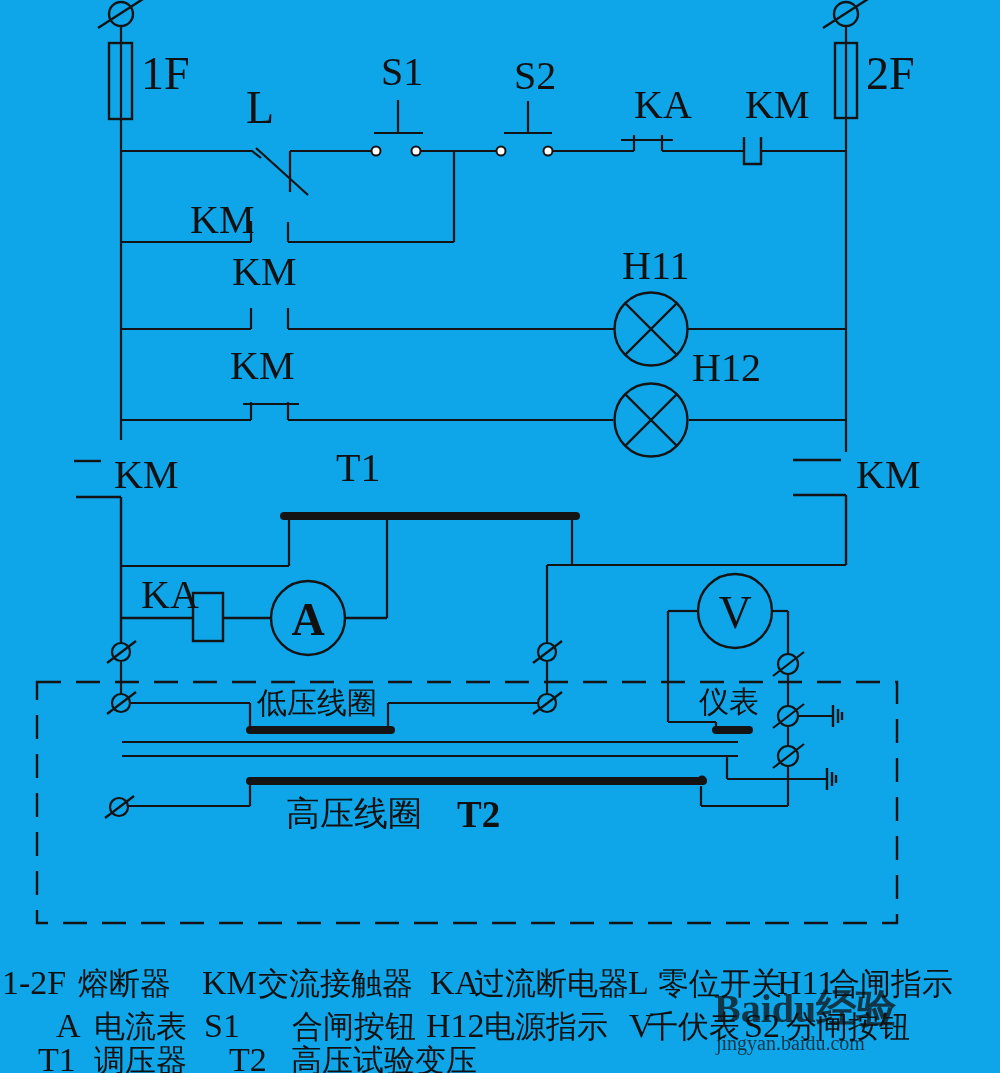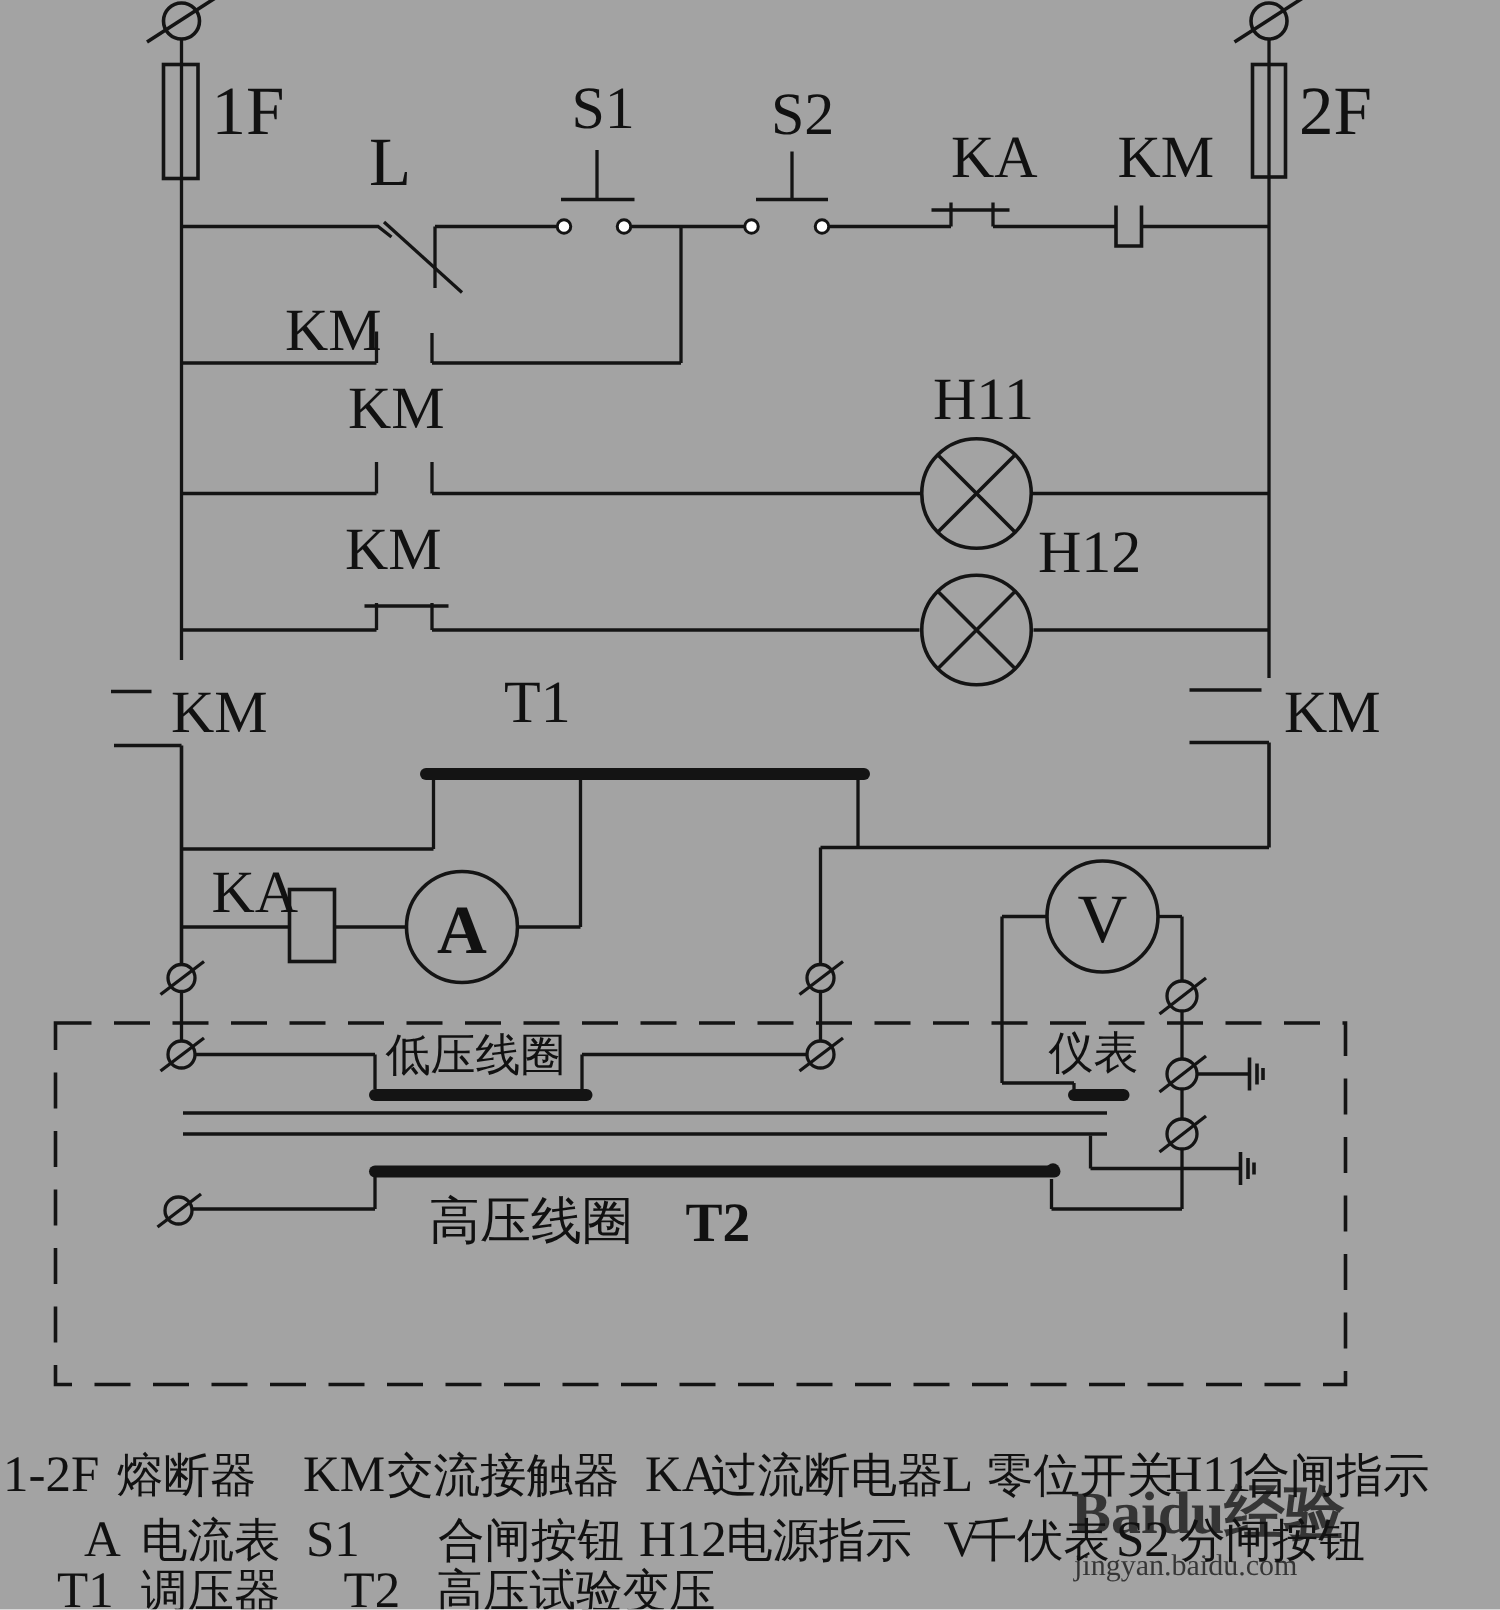--- a/index.html
+++ b/index.html
@@ -1,16 +1,16 @@
 <!DOCTYPE html>
 <html><head>
 <meta charset="utf-8">
 <style>
   html,body{margin:0;padding:0;background:#ffffff;}
-  .page{position:relative;width:1000px;height:1073px;background:#a3a3a3;overflow:hidden;
+  .page{position:relative;width:1000px;height:1073px;background:#0ea5e9;overflow:hidden;
         font-family:"Liberation Serif","DejaVu Serif",serif;}
   svg{display:block}
   text{font-family:"Liberation Serif","DejaVu Serif",serif;fill:#111;}
   .lbl{font-size:40px;}
   .lbl-big{font-size:46px;}
   .cjk{font-size:30px;}
   .legend-term{font-size:34px;}
   .legend-desc{font-size:31px;}
 </style>
 </head>

